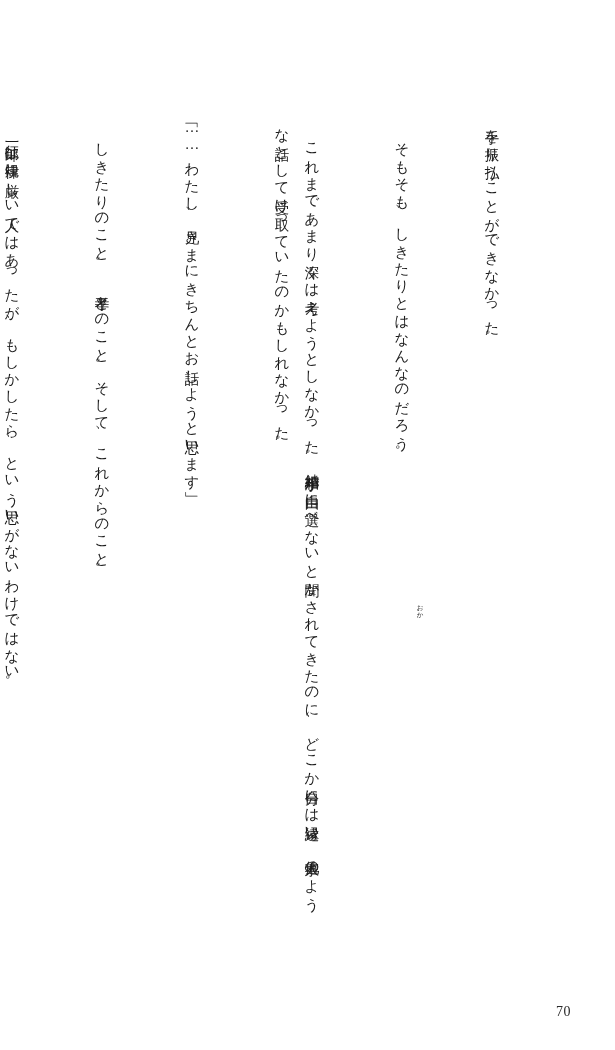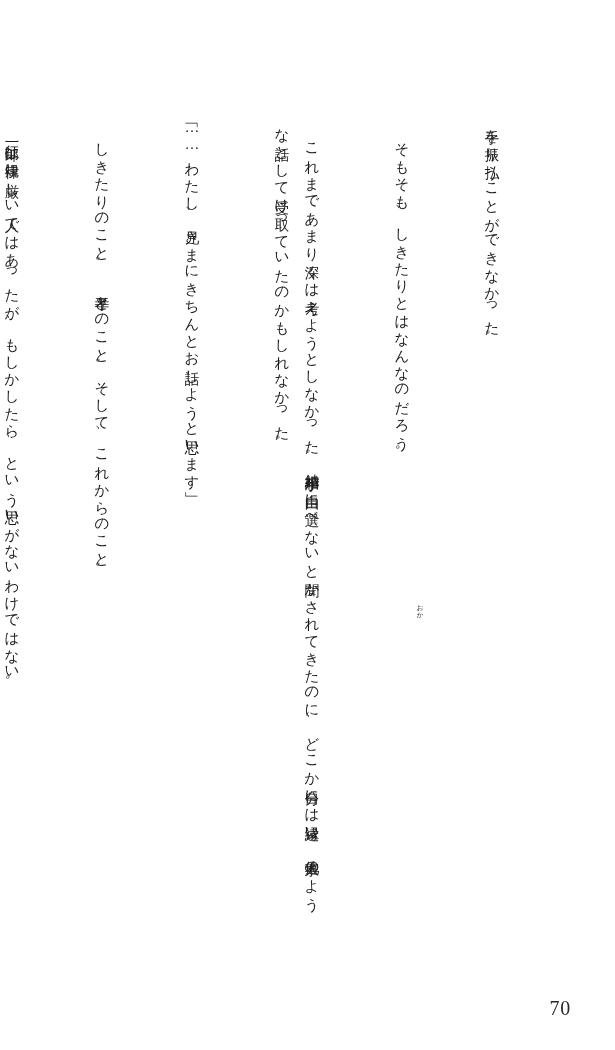--- a/index.html
+++ b/index.html
@@ -47,21 +47,21 @@
     line-height: 1;
     letter-spacing: 0;
     color: #222;
     writing-mode: vertical-rl;
     -webkit-writing-mode: vertical-rl;
   }
   .page-number {
     position: absolute;
     right: 44px;
     bottom: 30px;
-    font-size: 20px;
+    font-size: 14px;
     letter-spacing: 0.04em;
     color: #2a2a2a;
     font-family: "Liberation Serif", "DejaVu Serif", serif;
   }
 </style>
 </head>
 <body>
 
 <div class="page">
 

